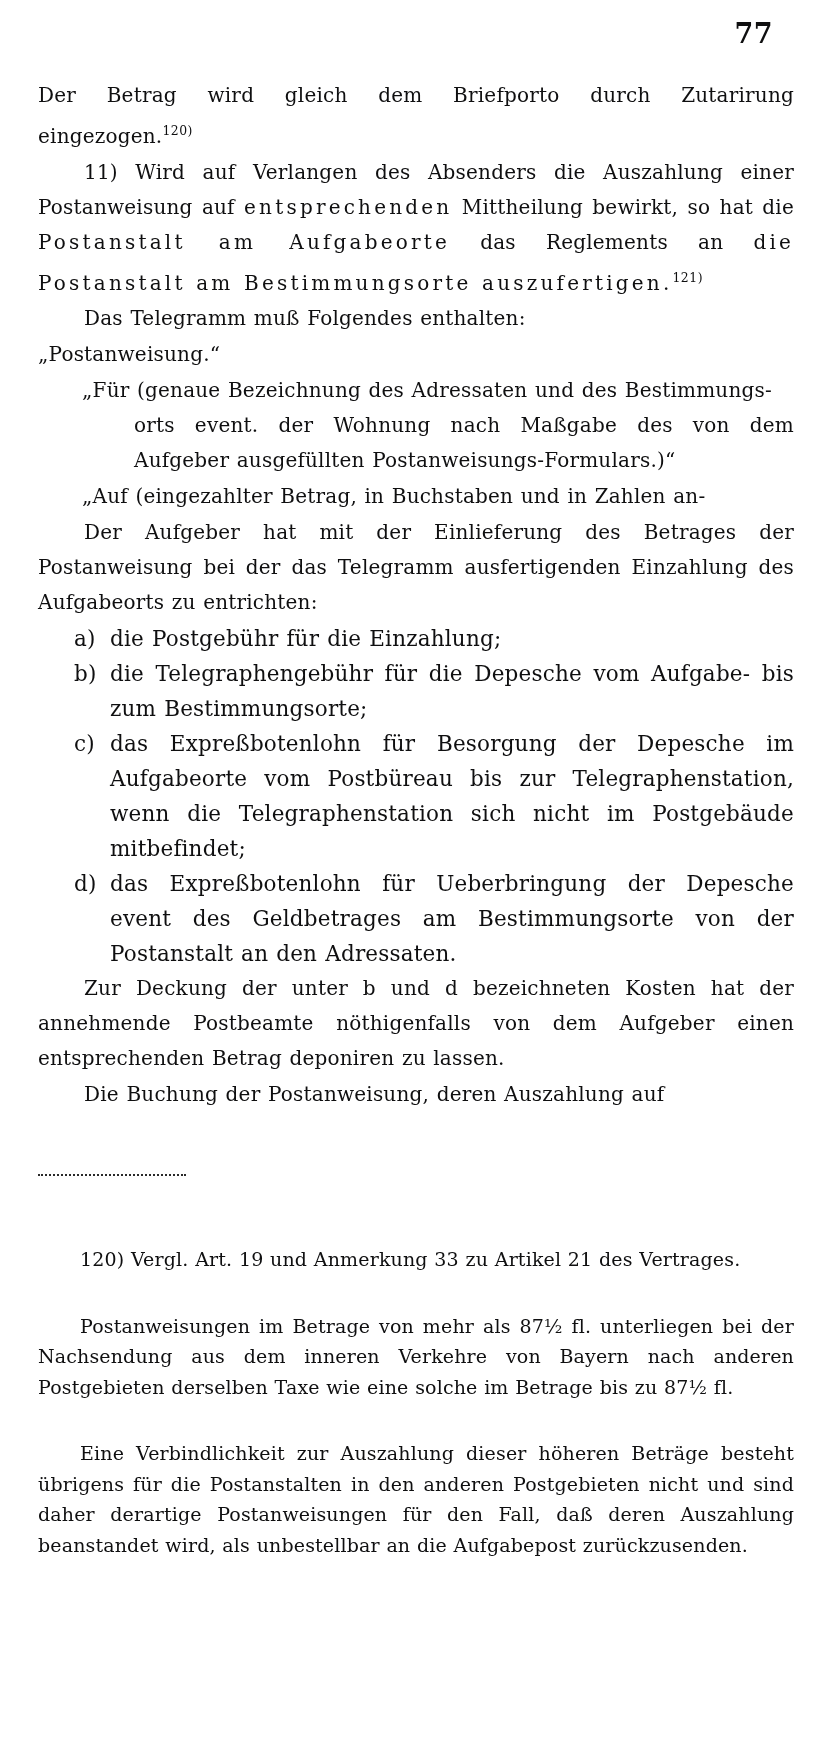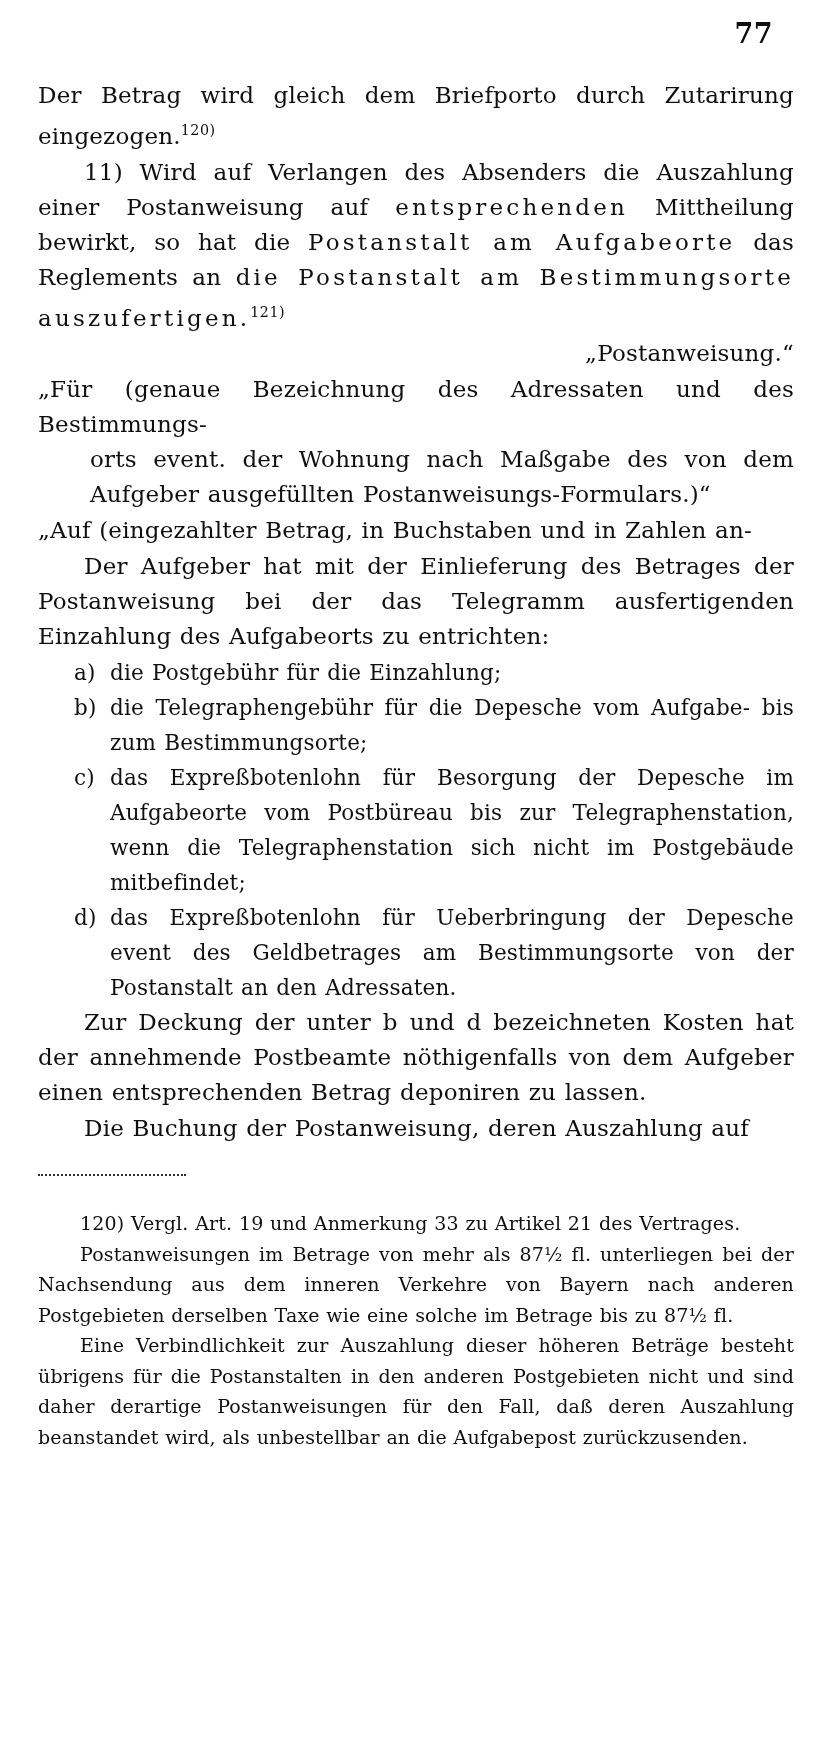--- a/index.html
+++ b/index.html
@@ -33,37 +33,38 @@
     font-family: "DejaVu Serif", serif;
   }
   .body-col {
     position: absolute;
     left: 38px;
     top: 78px;
     width: 756px;
   }
   p {
     margin: 0 0 1px 0;
-    font-size: 23px;
+    font-size: 20px;
     line-height: 35px;
     text-align: justify;
     text-justify: inter-word;
     letter-spacing: 0.2px;
     word-spacing: 1px;
   }
   p.indent {
     text-indent: 46px;
   }
   p.center {
-    text-align: right;
+    text-align: left;
     text-indent: 0;
   }
   p.quote-hang {
     text-indent: 0;
     padding-left: 0;
+    margin-left: 44px;
   }
   p.quote-hang .cont {
     display: block;
     padding-left: 52px;
   }
   .spaced {
     letter-spacing: 3.2px;
   }
   ol.letters {
     list-style: none;
@@ -104,40 +105,42 @@
   .notes p {
     font-size: 19px;
     line-height: 30.5px;
     margin: 0;
     text-align: justify;
     letter-spacing: 0.15px;
     word-spacing: 0.5px;
   }
   .notes p.ind {
     text-indent: 42px;
+    margin-top: 36px;
   }
   sup {
     font-size: 0.62em;
     vertical-align: super;
     letter-spacing: 0.5px;
   }
 </style>
 </head>
 <body>
 
 <div class="page">
 
   <div class="page-number">77</div>
 
   <div class="body-col">
 
     <p><span>Der Betrag wird gleich dem Briefporto durch Zutarirung eingezogen.</span><sup>120)</sup></p>
 
     <p class="indent"><span>11) Wird auf Verlangen des Absenders die Auszahlung einer Postanweisung auf </span><span class="spaced">entsprechenden</span><span> Mittheilung bewirkt, so hat die </span><span class="spaced">Postanstalt am Aufgabeorte</span><span> das Reglements an </span><span class="spaced">die Postanstalt am Bestimmungsorte auszufertigen.</span><sup>121)</sup></p>
 
+    <p class="indent">Das Telegramm muß Folgendes enthalten:</p>
 
     <p class="center">„Postanweisung.“</p>
 
     <p class="quote-hang"><span>„Für (genaue Bezeichnung des Adressaten und des Bestimmungs-</span><span class="cont">orts event. der Wohnung nach Maßgabe des von dem Aufgeber ausgefüllten Postanweisungs-Formulars.)“</span></p>
 
     <p class="quote-hang"><span>„Auf (eingezahlter Betrag, in Buchstaben und in Zahlen an-</span></p>
 
     <p class="indent">Der Aufgeber hat mit der Einlieferung des Betrages der Postanweisung bei der das Telegramm ausfertigenden Einzahlung des Aufgabeorts zu entrichten:</p>
 
     <ol class="letters">

